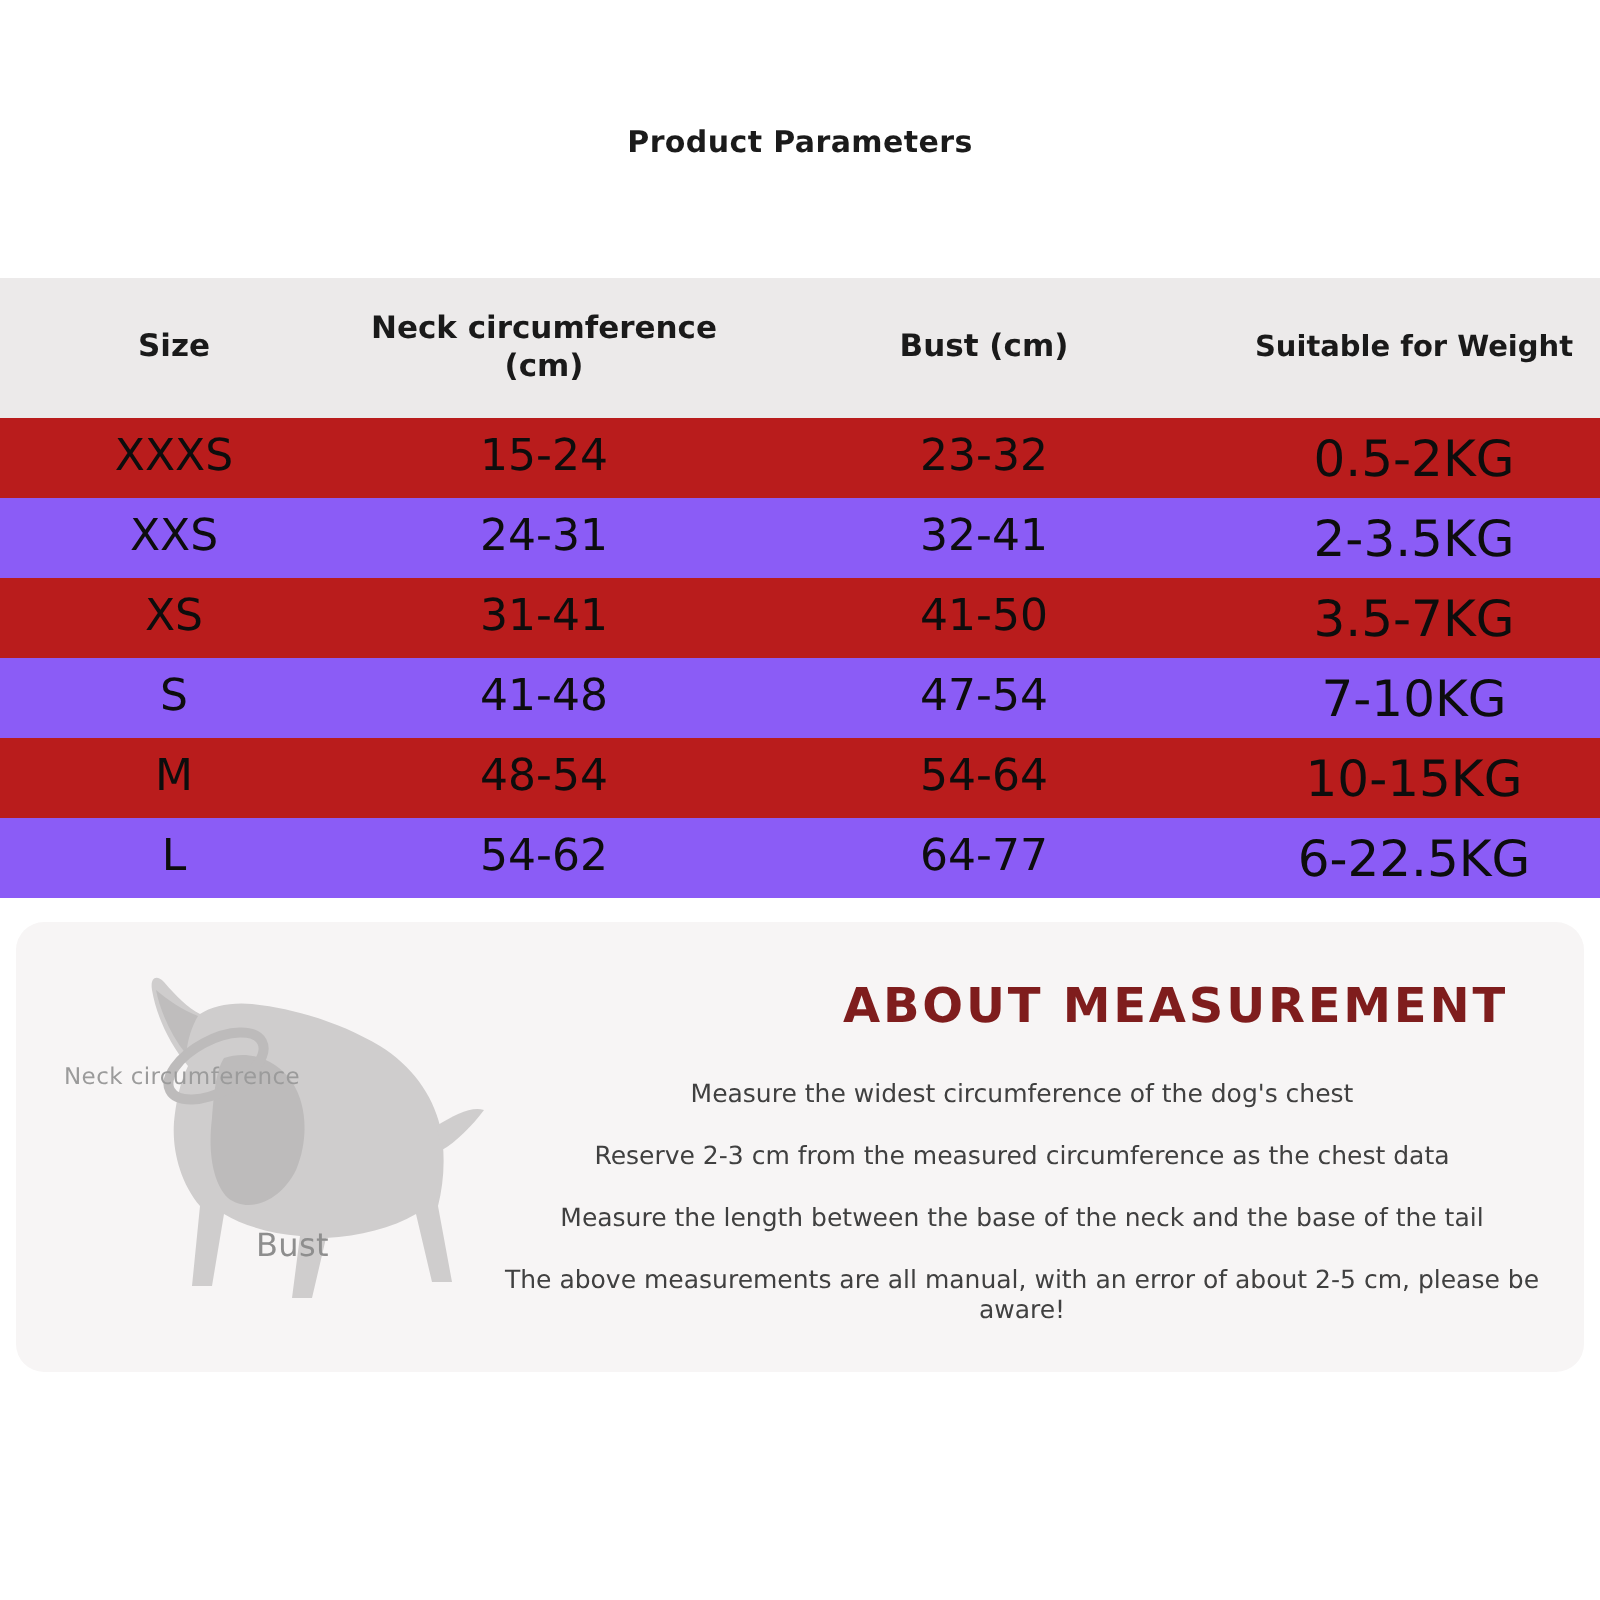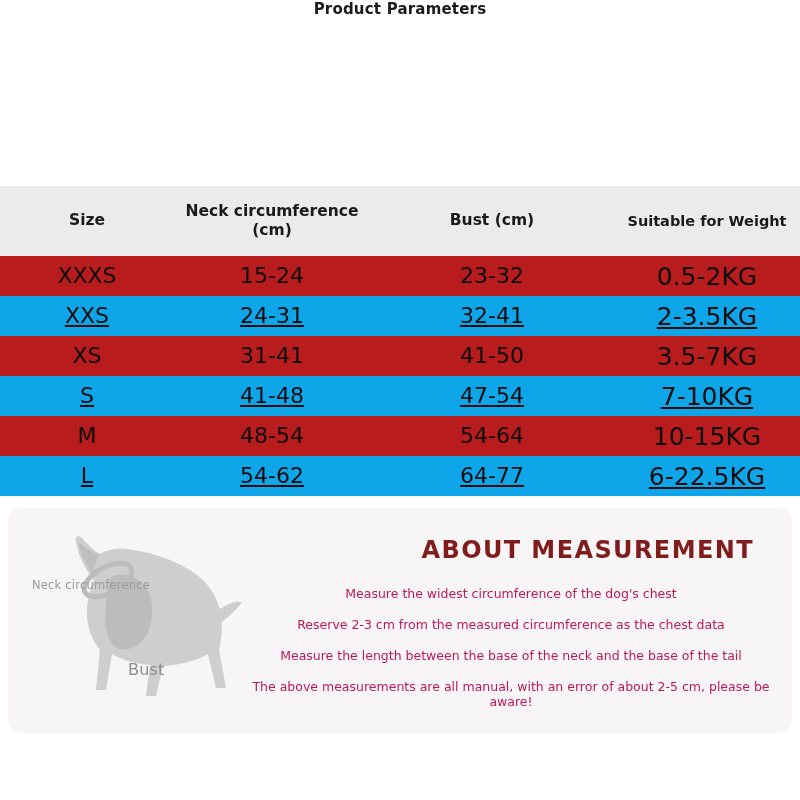--- a/index.html
+++ b/index.html
@@ -11,24 +11,25 @@
     width: 800px;
     height: 800px;
     font-family: "DejaVu Sans", sans-serif;
     color: #111111;
     overflow: hidden;
     position: relative;
   }
 
   
   .title-wrap {
-    height: 186px;
+    height: 139px;
     display: flex;
     align-items: flex-start;
     justify-content: center;
+    padding-top: 62px;
     box-sizing: border-box;
   }
   .title {
     font-size: 15px;
     font-weight: bold;
     letter-spacing: 0.2px;
     color: #1b1b1b;
   }
 
   
@@ -60,21 +61,21 @@
     height: 40px;
     text-align: center;
     vertical-align: middle;
     font-size: 22px;
     font-weight: 400;
     color: #0d0d0d;
     padding: 0;
     line-height: 1;
   }
   .table tbody tr.odd td { background: #b91c1c; }
-  .table tbody tr.even td { background: #0ea5e9; text-decoration: underline; }
+  .table tbody tr.even td { background: #8b5cf6; }
   .table tbody td.size-col { font-size: 22px; }
   .table tbody td.weight-col { font-size: 25px; }
 
   
   .about {
     position: relative;
     margin: 12px 8px 0 8px;
     height: 225px;
     background: #f7f5f5;
     border-radius: 14px;
@@ -118,21 +119,21 @@
 
   .about-lines {
     position: absolute;
     left: 240px;
     right: 18px;
     top: 78px;
     text-align: center;
   }
   .about-lines .line {
     font-size: 12.5px;
-    color: #be185d;
+    color: #404040;
     margin-bottom: 16px;
     line-height: 1.2;
   }
   .about-lines .line.last {
     margin-top: 6px;
     margin-bottom: 0;
   }
 </style>
 </head>
 <body>

